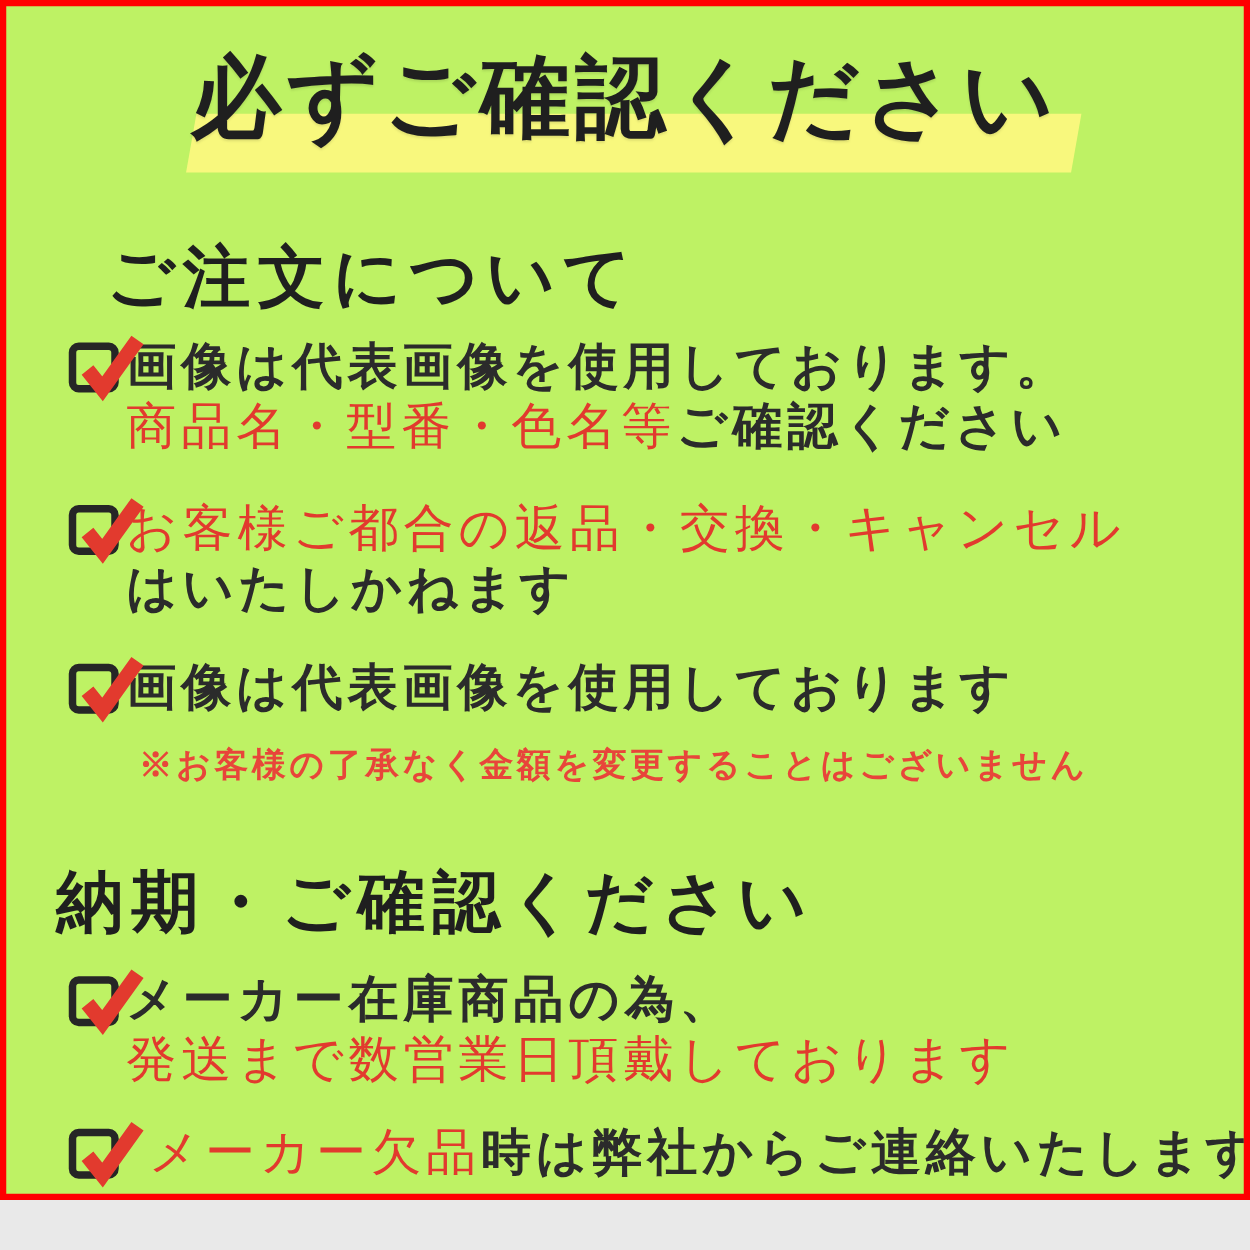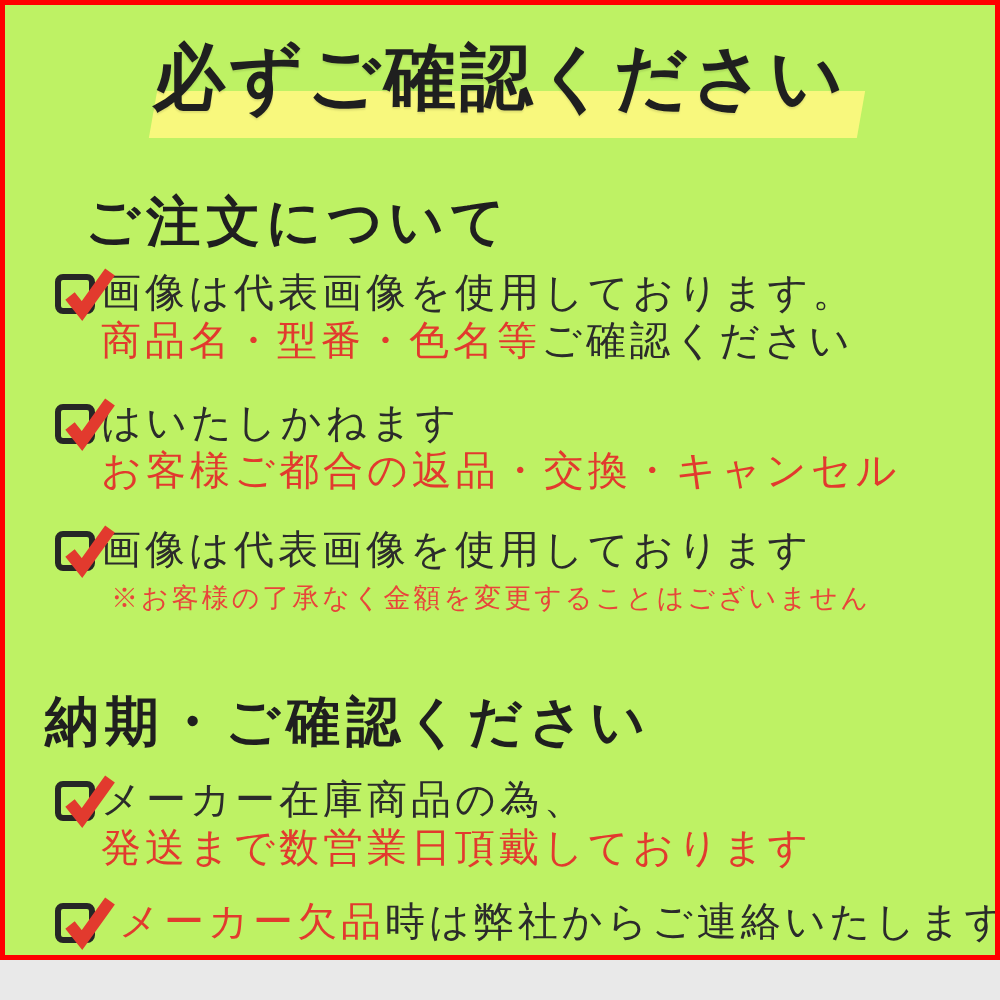--- a/index.html
+++ b/index.html
@@ -42,26 +42,26 @@
   }
   .cbx{
     position:relative;flex:none;
     width:40px;height:40px;box-sizing:border-box;
     border:6px solid #262626;border-radius:8px;
     margin-top:5px;
   }
   .cbx svg{position:absolute;left:-3px;top:-17px;overflow:visible;}
   .lines{margin:0;font-size:40px;line-height:48px;letter-spacing:4px;}
   .ln{display:block;white-space:nowrap;}
-  .b{color:#2b2b2b;font-weight:normal;}
+  .b{color:#2b2b2b;font-weight:bold;}
   .r{color:#e23a2e;font-weight:normal;}
   .note{
-    display:block;margin-top:9px;margin-left:10px;
+    display:block;margin-top:23px;margin-left:10px;
     font-size:27px;line-height:30px;letter-spacing:3px;
-    color:#e8453a;font-weight:normal;white-space:nowrap;
+    color:#e8453a;font-weight:bold;white-space:nowrap;
   }
   .item1{top:264px;}
   .item2{top:394px;}
   .item3{top:521px;}
   .item4{top:771px;justify-content:center;}
   .item5{top:893px;gap:24px;}
 </style>
 </head>
 <body>
 
@@ -86,22 +86,22 @@
     </p>
   </div>
 
   <div class="item item2">
     <span class="cbx">
       <svg width="60" height="60" viewBox="0 0 60 60">
         <path d="M12 33 L24 48 L52 9" fill="none" stroke="#e23a2e" stroke-width="12"></path>
       </svg>
     </span>
     <p class="lines">
+      <span class="ln"><span class="r">お客様ご都合の返品・交換・キャンセル</span></span>
       <span class="ln"><span class="b">はいたしかねます</span></span>
-      <span class="ln"><span class="r">お客様ご都合の返品・交換・キャンセル</span></span>
     </p>
   </div>
 
   <div class="item item3">
     <span class="cbx">
       <svg width="60" height="60" viewBox="0 0 60 60">
         <path d="M12 33 L24 48 L52 9" fill="none" stroke="#e23a2e" stroke-width="12"></path>
       </svg>
     </span>
     <p class="lines">

